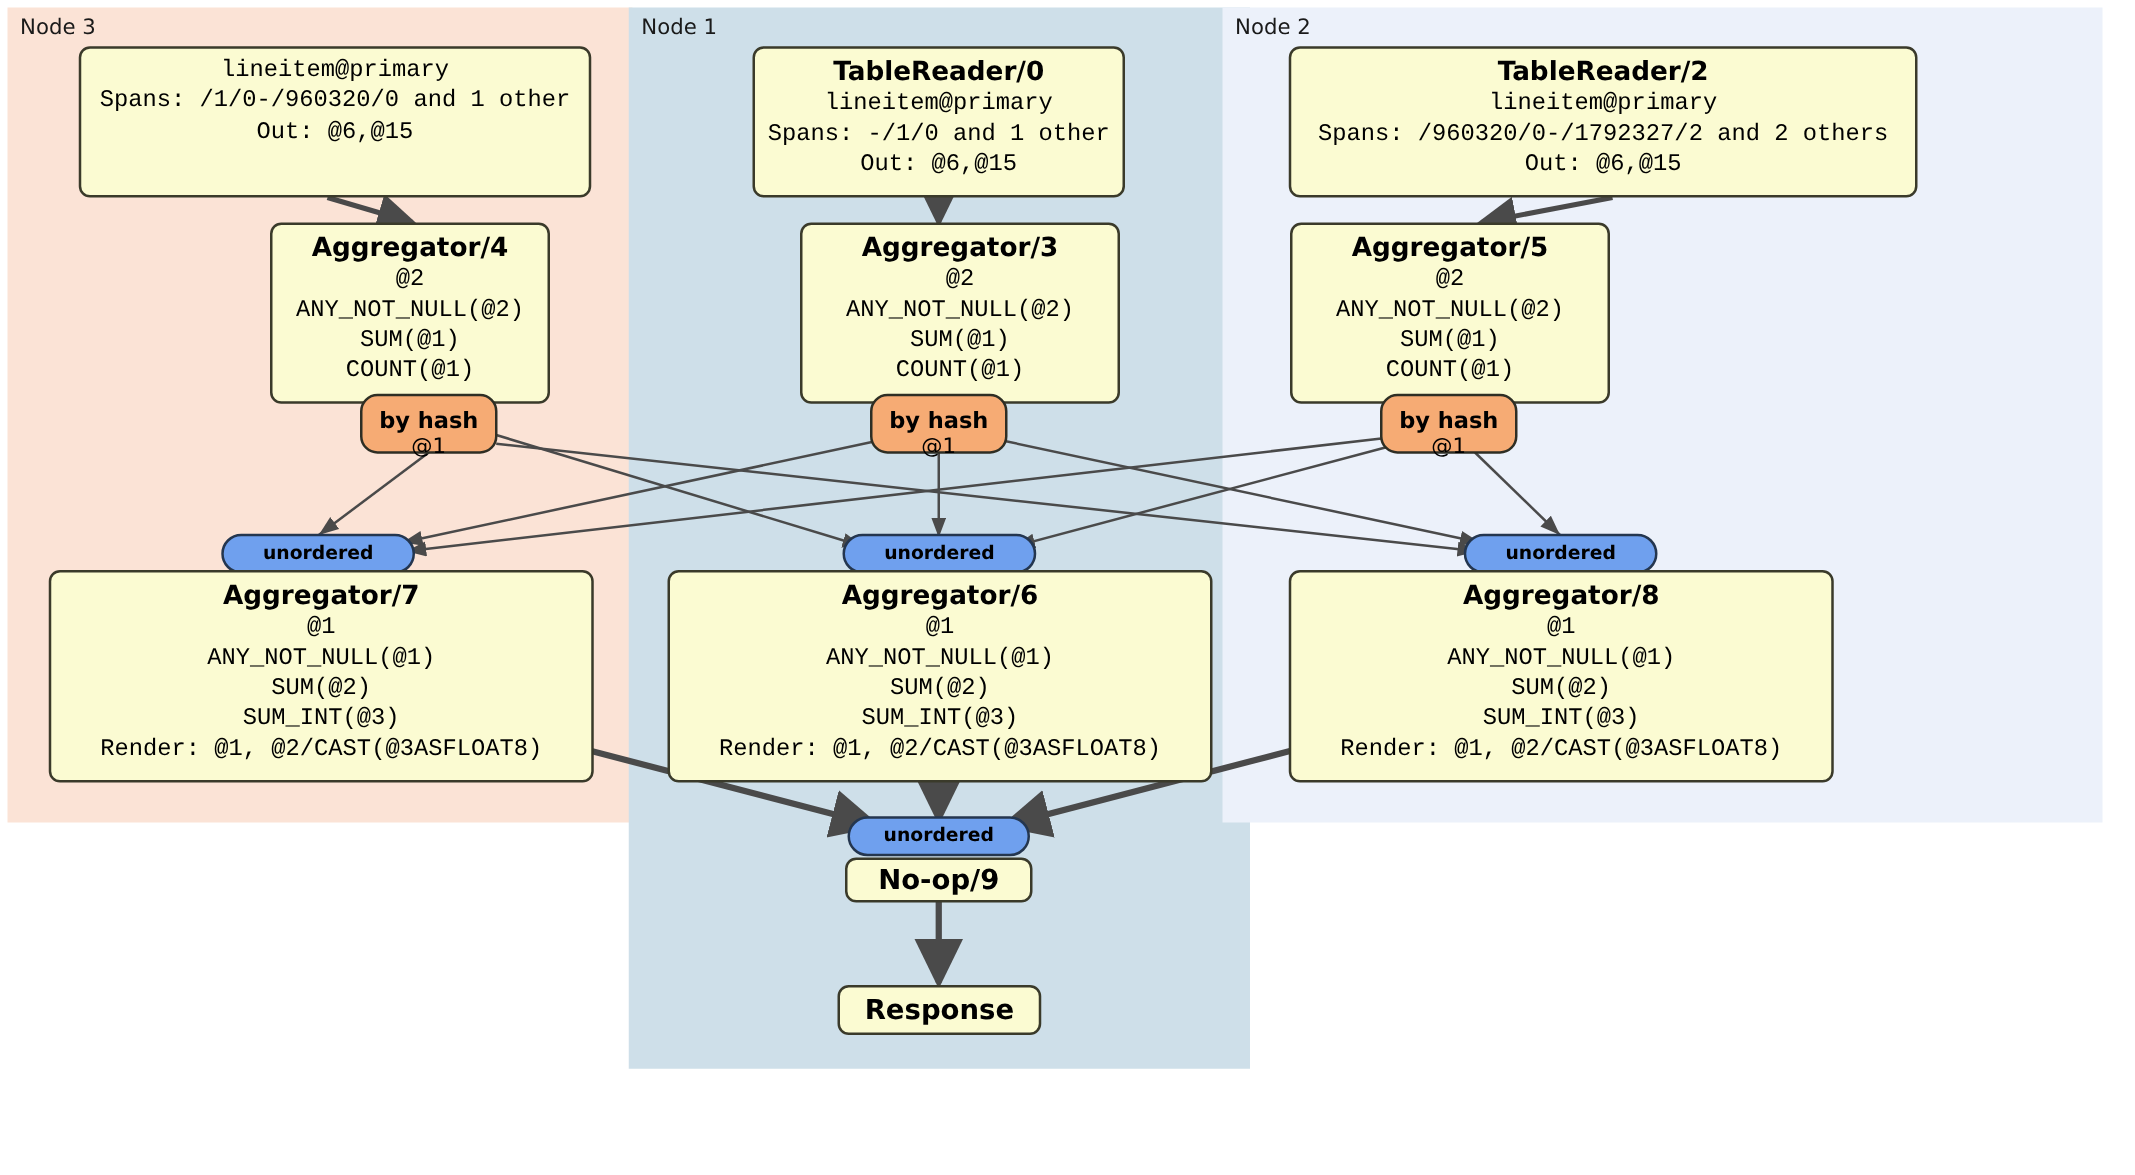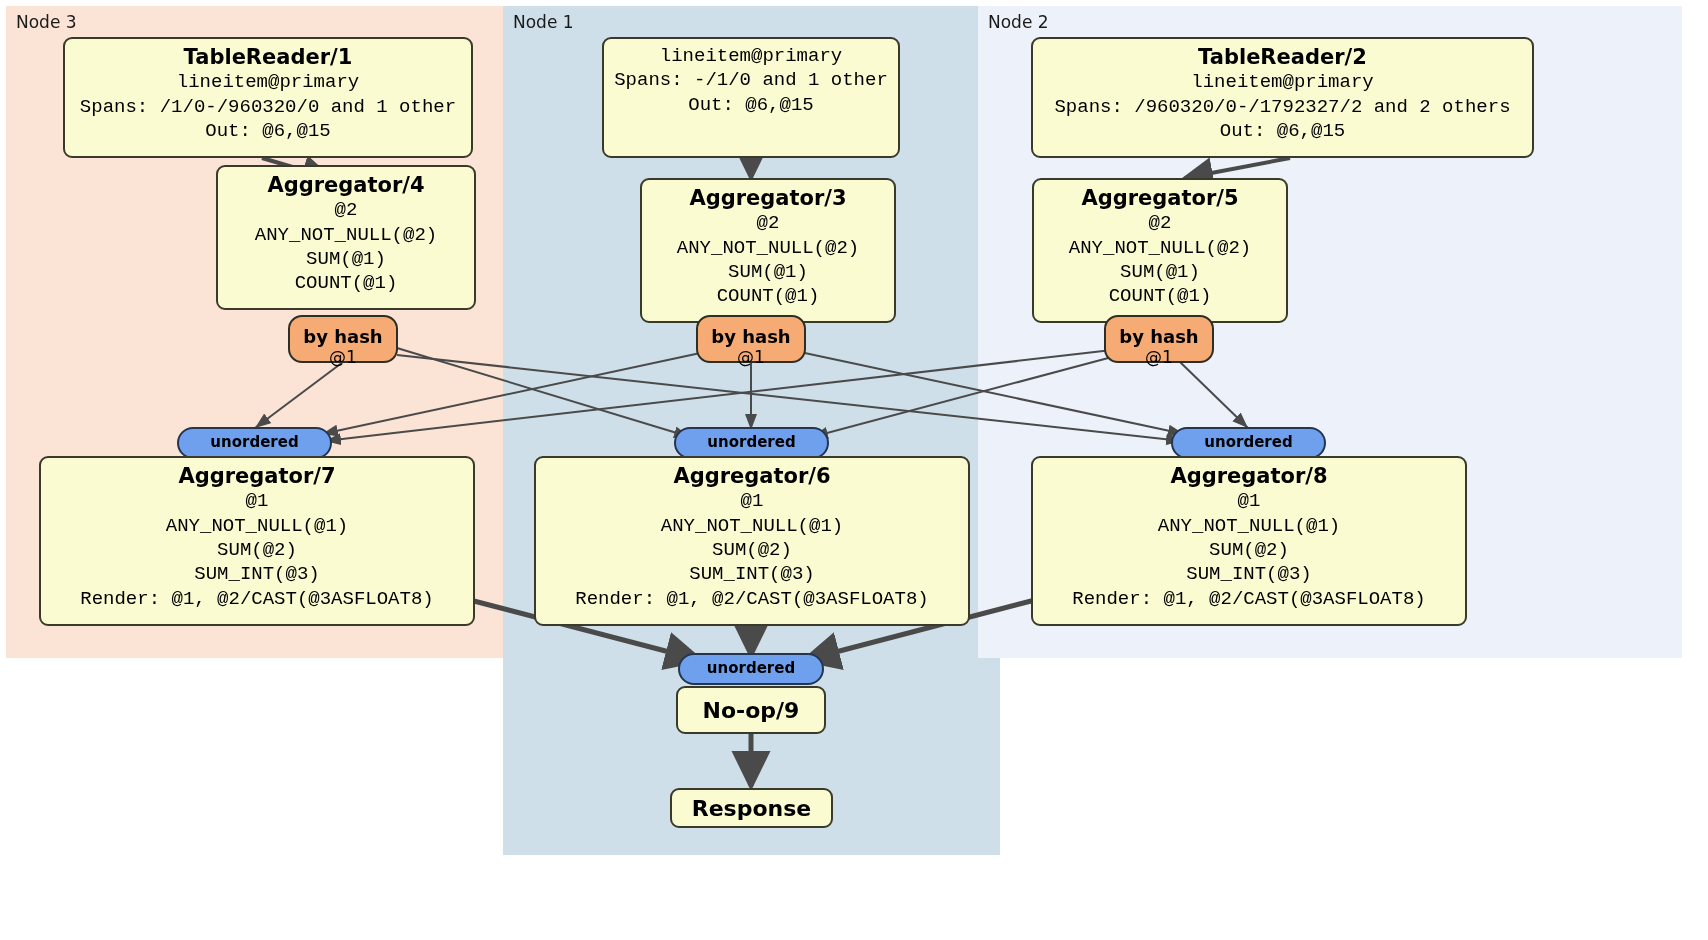--- a/index.html
+++ b/index.html
@@ -173,40 +173,40 @@
     <path d="M1180,362 L1248,428" stroke="#4a4a4a" stroke-width="2" fill="none" marker-end="url(#ah-thin)"></path>
 
     <path d="M470,600 L700,660" stroke="#4a4a4a" stroke-width="5" fill="none" marker-end="url(#ah-thick)"></path>
     <path d="M751,625 L751,655" stroke="#4a4a4a" stroke-width="5" fill="none" marker-end="url(#ah-thick)"></path>
     <path d="M1035,600 L805,660" stroke="#4a4a4a" stroke-width="5" fill="none" marker-end="url(#ah-thick)"></path>
 
     <path d="M751,721 L751,786" stroke="#4a4a4a" stroke-width="5" fill="none" marker-end="url(#ah-thick)"></path>
   </svg>
 
   <div class="proc-box" id="tr1" style="left:63px; top:37px; width:410px; height:121px;">
-    <span class="title">TableReader/1</span>
     <span class="line">lineitem@primary</span>
     <span class="line">Spans: /1/0-/960320/0 and 1 other</span>
     <span class="line">Out: @6,@15</span>
   </div>
 
   <div class="proc-box" id="tr0" style="left:602px; top:37px; width:298px; height:121px;">
+    <span class="title">TableReader/0</span>
     <span class="line">lineitem@primary</span>
     <span class="line">Spans: -/1/0 and 1 other</span>
     <span class="line">Out: @6,@15</span>
   </div>
 
   <div class="proc-box" id="tr2" style="left:1031px; top:37px; width:503px; height:121px;">
     <span class="title">TableReader/2</span>
     <span class="line">lineitem@primary</span>
     <span class="line">Spans: /960320/0-/1792327/2 and 2 others</span>
     <span class="line">Out: @6,@15</span>
   </div>
 
-  <div class="proc-box" id="agg4" style="left:216px; top:165px; width:260px; height:145px;">
+  <div class="proc-box" id="agg4" style="left:216px; top:178px; width:224px; height:145px;">
     <span class="title">Aggregator/4</span>
     <span class="line">@2</span>
     <span class="line">ANY_NOT_NULL(@2)</span>
     <span class="line">SUM(@1)</span>
     <span class="line">COUNT(@1)</span>
   </div>
 
   <div class="proc-box" id="agg3" style="left:624px; top:178px; width:256px; height:145px;margin-left:16px;">
     <span class="title">Aggregator/3</span>
     <span class="line">@2</span>
@@ -274,21 +274,21 @@
     <span class="line">ANY_NOT_NULL(@1)</span>
     <span class="line">SUM(@2)</span>
     <span class="line">SUM_INT(@3)</span>
     <span class="line">Render: @1, @2/CAST(@3ASFLOAT8)</span>
   </div>
 
   <div class="pill pill-unordered" style="left:678px; top:653px; width:146px; height:32px;">
     <span>unordered</span>
   </div>
 
-  <div class="small-box" style="left:676px; top:686px; width:150px; height:48px;">
+  <div class="small-box" style="left:676px; top:686px; width:150px; height:36px;">
     <span>No-op/9</span>
   </div>
 
   <div class="small-box" style="left:670px; top:788px; width:163px; height:40px;">
     <span>Response</span>
   </div>
 
 </div>
 
 </body></html>

